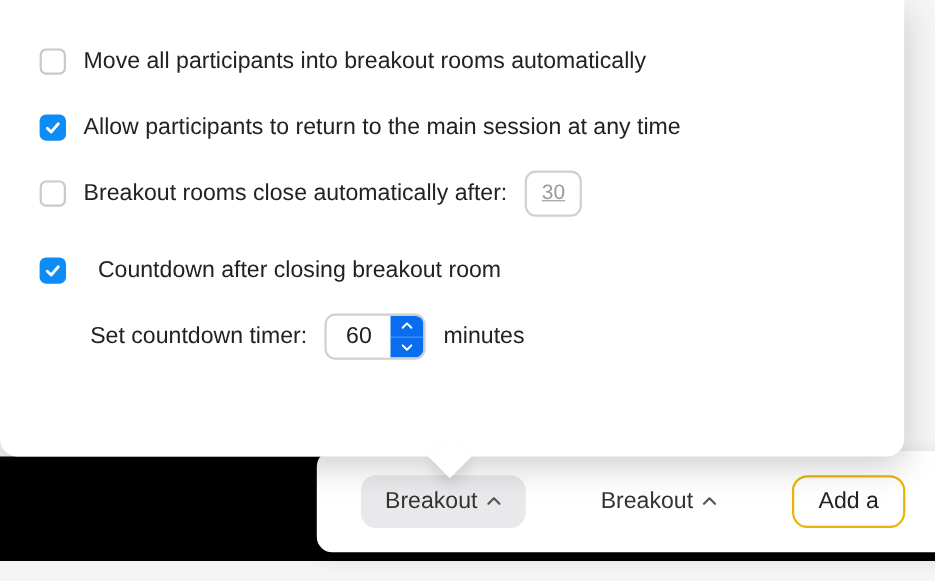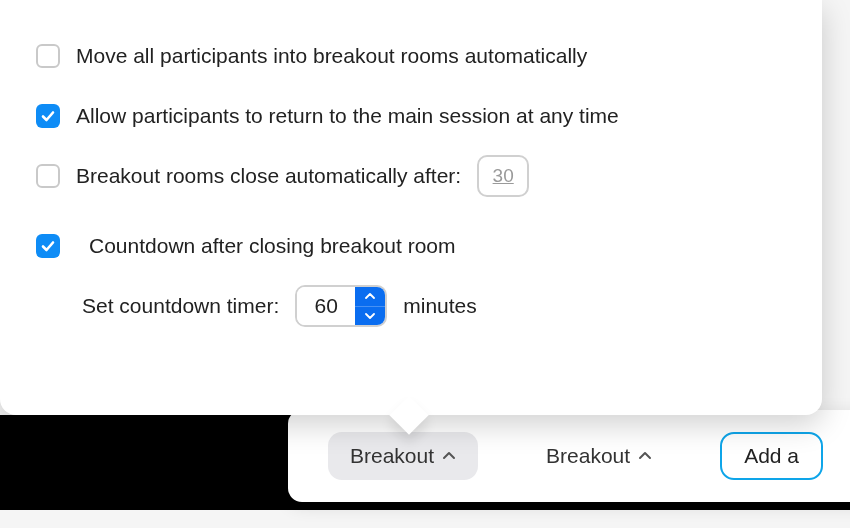--- a/index.html
+++ b/index.html
@@ -50,21 +50,21 @@
     padding: 0 22px;
     border-radius: 14px;
     cursor: pointer;
     user-select: none;
     white-space: nowrap;
   }
   .toolbar-btn.selected {
     background: #e9e9ec;
   }
   .toolbar-outline {
-    border: 2px solid #0ea5e9;
+    border: 2px solid #eab308;
     border-radius: 14px;
     height: 48px;
     display: flex;
     align-items: center;
     padding: 0 22px;
     font-size: 21px;
   }
 
   .chev {
     display: inline-flex;

